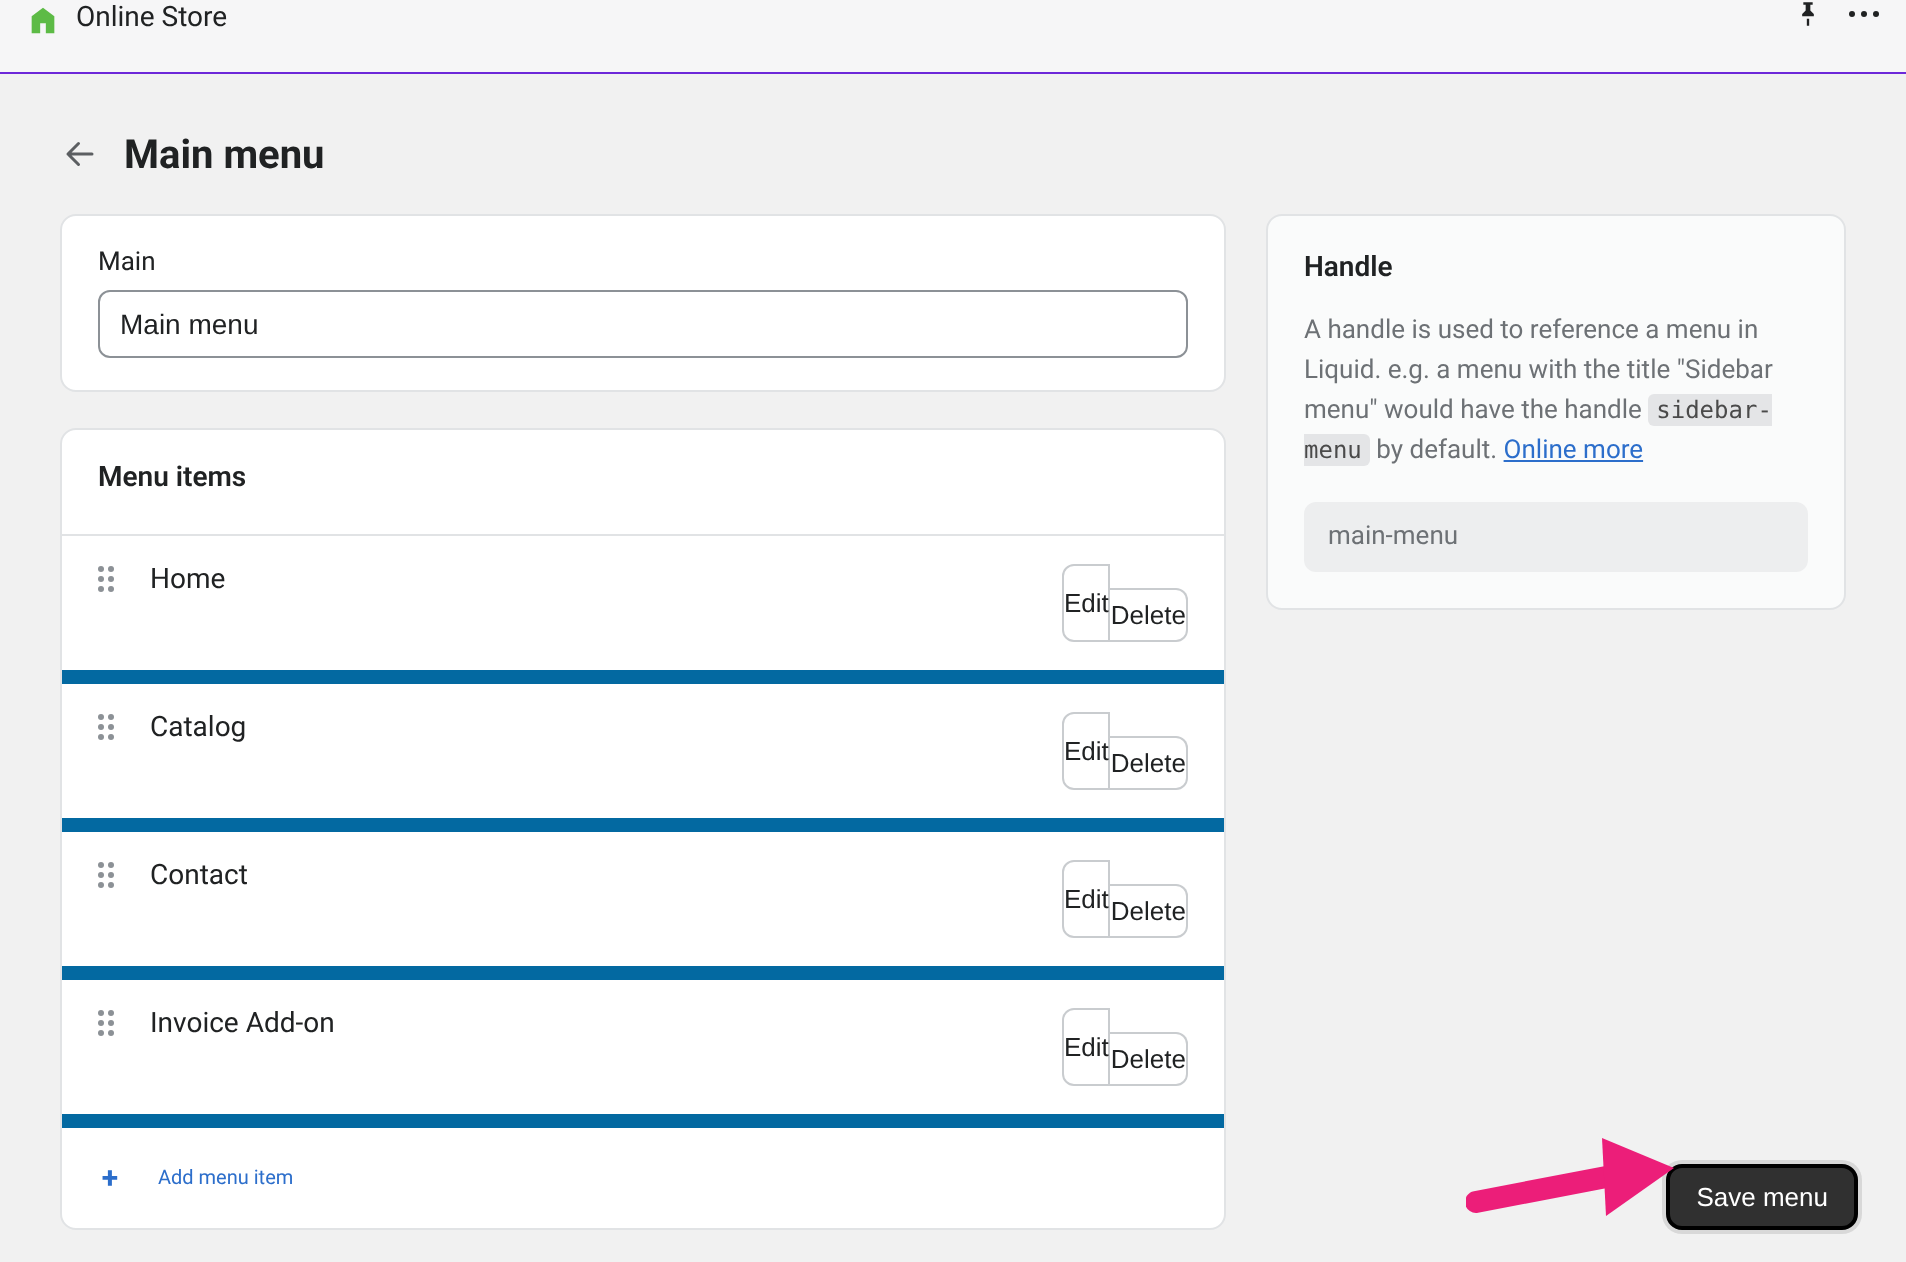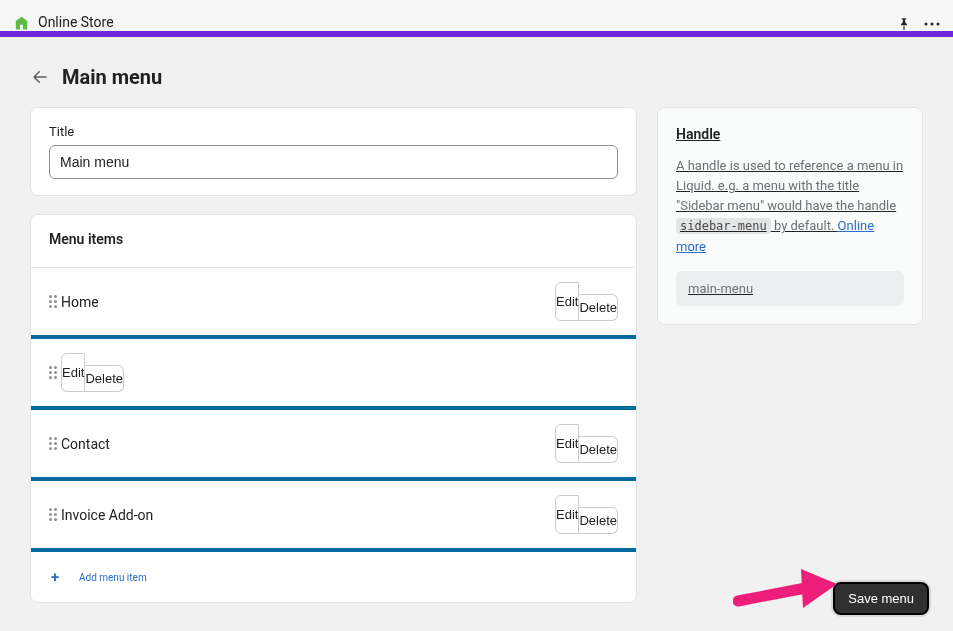--- a/index.html
+++ b/index.html
@@ -10,23 +10,23 @@
       font-size: 14px;
       width: 953px;
       height: 631px;
       overflow: hidden;
       position: relative;
     }
     
     .topbar {
       height: 37px;
       background: #f6f6f7;
-      border-bottom: 6px solid #6d28d9;
+      border-bottom: 1px solid #6d28d9;
       display: flex;
-      align-items: flex-end;
+      align-items: flex-start;
       padding: 0 12px;
       justify-content: space-between;
     }
     .topbar-left { display: flex; align-items: center; gap: 8px;}
     .app-icon {
       width: 18px; height: 18px;
       display: flex; align-items: center; justify-content: center;
     }
     .topbar-title { font-size: 14px; color: #202223; }
     .topbar-right { display:flex; align-items:center; gap:12px; }
@@ -46,21 +46,21 @@
       font-size: 20px; font-weight: 700; color: #202223;
     }
     
     .content {
       display: flex;
       padding: 0 30px;
       gap: 20px;
       align-items: flex-start;
     }
     .main-col { flex: 1; }
-    .side-col { width: 266px; text-decoration: underline; }
+    .side-col { width: 290px; }
     
     .card {
       background: #fff;
       border: 1px solid #e1e3e5;
       border-radius: 8px;
       margin-bottom: 18px;
     }
     .card-pad { padding: 16px 18px; }
     .label { font-size: 13px; color: #202223; margin-bottom: 6px; display:block; }
     .text-input {
@@ -72,23 +72,23 @@
       color: #202223;
     }
     .card-header {
       padding: 16px 18px 20px 18px;
       font-weight: 600;
       font-size: 14px;
     }
     .menu-list { border-top: 1px solid #e1e3e5; }
     .menu-row {
       display: flex;
-      align-items: center;
       padding: 14px 18px;
-      border-bottom: 4px solid #0369a1;
+      border-bottom: 7px solid #0369a1;
+      gap: 14px;
     }
     .drag-handle {
       width: 12px; height: 14px;
       cursor: grab;
       display:grid;
       grid-template-columns: repeat(2, 3px);
       grid-template-rows: repeat(3, 3px);
       gap: 2px;
       align-content: center;
     }
@@ -192,21 +192,21 @@
       </svg>
   </span>
   <h1 class="page-title">Main menu</h1>
 </div>
 
 <div class="content">
   <div class="main-col">
 
     <div class="card">
       <div class="card-pad">
-        <label class="label">Title</label>
+        <label class="label">Main</label>
         <input class="text-input" type="text" value="Main menu" style="">
       </div>
     </div>
 
     <div class="card">
       <div class="card-header">Menu items</div>
       <div class="menu-list">
 
         <div class="menu-row">
           <span class="drag-handle">
@@ -226,20 +226,21 @@
 
         <div class="menu-row">
           <span class="drag-handle">
               <i></i>
               <i></i>
               <i></i>
               <i></i>
               <i></i>
               <i></i>
             </span>
+          <span class="menu-label">Catalog</span>
           <div class="btn-group">
             <button class="btn btn-left">Edit</button>
             <button class="btn btn-right">Delete</button>
           </div>
         </div>
 
         <div class="menu-row">
           <span class="drag-handle">
               <i></i>
               <i></i>

